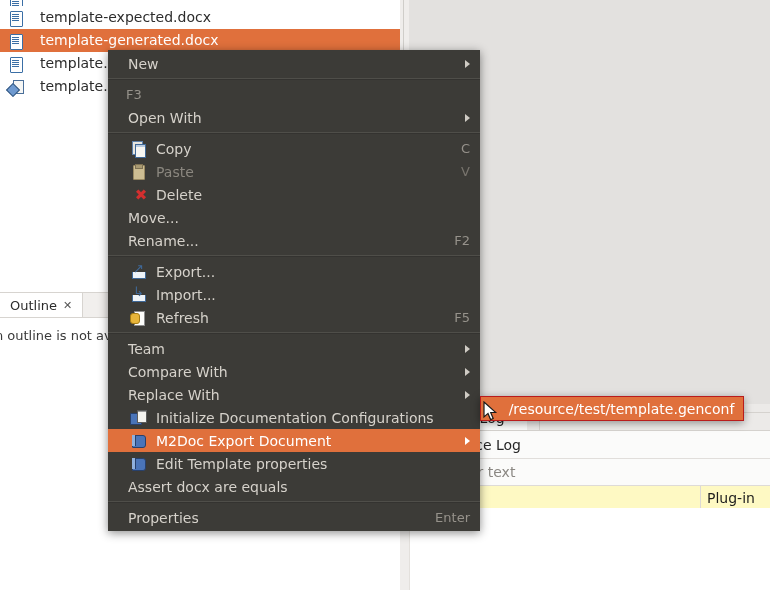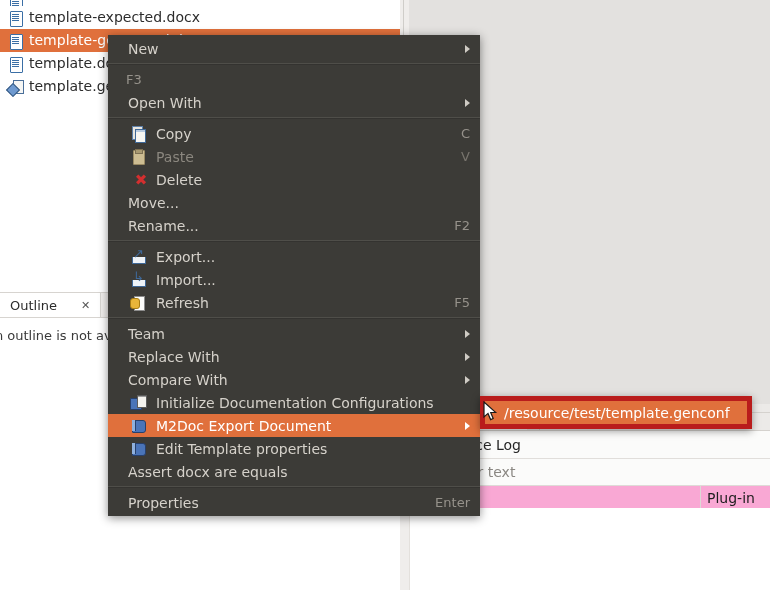--- a/index.html
+++ b/index.html
@@ -13,21 +13,21 @@
   
   #workbench{position:absolute;inset:0;background:#ffffff;}
 
   .panel-divider-v{position:absolute;background:#e6e4e1;}
   .panel-divider-h{position:absolute;background:#e6e4e1;}
 
   
   #explorer{position:absolute;left:0;top:0;width:400px;height:292px;background:#ffffff;overflow:hidden;}
   .tree-row{position:relative;height:23px;line-height:23px;padding-left:8px;white-space:nowrap;display:flex;align-items:center;}
   .tree-row.selected{background:#e0703c;color:#ffffff;}
-  .tree-row .fname{margin-left:5px;font-size:14px;}
+  .tree-row .fname{margin-left:16px;font-size:14px;}
   .ico{width:16px;height:16px;display:inline-block;position:relative;flex:0 0 16px;}
 
   
   .ico-doc:before{
     content:"";position:absolute;left:2px;top:1px;width:11px;height:14px;
     background:#fdfdfd;border:1px solid #3a6ea5;border-radius:1px;
     box-shadow:inset 0 0 0 1px #ffffff;
   }
   .ico-doc:after{
     content:"";position:absolute;left:4px;top:4px;width:7px;height:1px;
@@ -40,47 +40,47 @@
     background:#f6f6f4;border:1px solid #4a6f99;
   }
   .ico-genconf:after{
     content:"";position:absolute;left:0px;top:6px;width:8px;height:8px;
     background:#6f9ad0;border:1px solid #34577d;transform:rotate(45deg);
   }
 
   
   #outline{position:absolute;left:0;top:293px;width:400px;height:297px;background:#ffffff;}
   .view-tabbar{position:relative;height:24px;background:#f1efed;border-bottom:1px solid #d7d4d0;}
-  .view-tab{position:absolute;left:0;top:0;height:24px;padding:0 10px;display:flex;align-items:center;gap:24px;
+  .view-tab{position:absolute;left:0;top:0;height:24px;padding:0 10px;display:flex;align-items:center;gap:6px;
             background:#ffffff;border-right:1px solid #d7d4d0;font-size:13px;color:#2b2b2b;}
   .tab-close{font-size:11px;color:#555;}
   .outline-msg{padding:10px 6px 0 4px;font-size:13px;color:#3a3a3a;white-space:nowrap;}
 
   
   #editor{position:absolute;left:409px;top:0;right:0;height:404px;background:#e3e1df;}
 
   
   #errorlog{position:absolute;left:409px;top:404px;right:0;bottom:0;background:#fbfbfa;}
   #errorlog .el-tabbar{position:relative;height:26px;background:#eceae8;border-bottom:1px solid #d5d2ce;}
   #errorlog .el-tab{position:absolute;left:4px;top:1px;height:25px;padding:0 8px;display:flex;align-items:center;gap:5px;
                     background:#fbfbfa;font-size:14px;color:#1d1d1d;}
   .el-tabfill{position:absolute;left:130px;right:0;top:8px;height:17px;border-left:1px solid #d5d2ce;border-top:1px solid #d5d2ce;background:#eceae8;}
   .bug-ico{width:15px;height:15px;position:relative;display:inline-block;}
   .bug-ico:before{content:"";position:absolute;left:1px;top:3px;width:10px;height:9px;background:#cfcfcf;border:1px solid #7a7a7a;border-radius:3px;}
   .bug-ico:after{content:"";position:absolute;left:8px;top:1px;width:6px;height:6px;background:#d13b2e;border-radius:50%;}
   .el-toolrow{height:27px;display:flex;align-items:center;padding-left:6px;font-size:14px;color:#262626;border-bottom:1px solid #e1dedb;background:#fbfbfa;}
   .el-filter{height:26px;display:flex;align-items:center;padding-left:6px;font-size:14px;color:#8a8782;background:#fbfbfa;border-bottom:1px solid #dedbd7;}
-  .el-header{height:24px;display:flex;align-items:center;background:#f9a8d4;border-bottom:1px solid #eab308;font-size:14px;color:#1d1d1d;}
+  .el-header{height:24px;display:flex;align-items:center;background:#fef9c3;border-bottom:1px solid #eab308;font-size:14px;color:#1d1d1d;}
   .el-col-msg{flex:1;padding-left:8px;border-right:1px solid #ddd9d5;height:100%;display:flex;align-items:center;}
   .el-col-plugin{width:63px;padding-left:6px;height:100%;display:flex;align-items:center;}
   .el-body{background:#ffffff;position:absolute;left:0;right:0;top:104px;bottom:0;border-left:1px solid #e3e0dc;}
 
   
   #ctxmenu{
-    position:absolute;left:108px;top:35px;width:372px;
+    position:absolute;left:108px;top:50px;width:372px;
     background:#3c3b37;
     box-shadow:0 2px 9px rgba(0,0,0,.45);
     padding:2px 0 2px 0;
     color:#d6d2cb;
     font-size:14px;
     z-index:50;
   }
   .mi{position:relative;height:23px;display:flex;align-items:center;padding:0 10px 0 0;white-space:nowrap;}
   .mi .mi-ico{width:22px;flex:0 0 22px;margin-left:22px;height:16px;position:relative;}
   .mi .mi-label{flex:1;}
@@ -108,25 +108,26 @@
   .i-refresh:after{content:"";position:absolute;left:0px;top:3px;width:8px;height:9px;background:#e8b53a;border:1px solid #a67c15;border-radius:3px;}
   .i-book:before{content:"";position:absolute;left:2px;top:2px;width:12px;height:11px;background:#4a74b8;border:1px solid #27406c;border-radius:1px 3px 3px 1px;}
   .i-book:after{content:"";position:absolute;left:2px;top:2px;width:3px;height:11px;background:#8fb0dd;border-right:1px solid #27406c;}
   .i-bookcfg:before{content:"";position:absolute;left:0px;top:3px;width:10px;height:10px;background:#4a74b8;border:1px solid #27406c;transform:rotate(0deg);border-radius:1px;}
   .i-bookcfg:after{content:"";position:absolute;left:7px;top:0px;width:8px;height:11px;background:#f4f3ef;border:1px solid #5b5b5b;
                    box-shadow:inset 0 3px 0 -2px #9a9a9a, inset 0 6px 0 -5px #9a9a9a;}
 
   
   #submenu{
     position:absolute;left:480px;top:396px;width:262px;height:23px;
-    background:#e0703c;border:5px solid #b91c1c;
+    background:#e0703c;border:1px solid #b91c1c;
     display:flex;align-items:center;
     color:#ffffff;font-size:14px;
     box-shadow:0 2px 8px rgba(0,0,0,.4);
     z-index:60;
+    justify-content:center;
   }
   #submenu .sm-label{padding-left:19px;white-space:nowrap;}
 
   
   #cursor{position:absolute;left:483px;top:401px;width:16px;height:22px;z-index:99;pointer-events:none;}
 </style>
 </head>
 <body>
 
 <div id="workbench">
@@ -260,26 +261,26 @@
       <span class="mi-accel">F5</span>
     </div>
     <div class="sep"></div>
 
     <div class="mi noicon">
       <span class="mi-label">Team</span>
       <span class="mi-arrow"></span>
     </div>
 
     <div class="mi noicon">
+      <span class="mi-label">Compare With</span>
+      <span class="mi-arrow"></span>
+    </div>
+
+    <div class="mi noicon">
       <span class="mi-label">Replace With</span>
-      <span class="mi-arrow"></span>
-    </div>
-
-    <div class="mi noicon">
-      <span class="mi-label">Compare With</span>
       <span class="mi-arrow"></span>
     </div>
 
     <div class="mi hasicon">
       <span class="mi-ico i-bookcfg"></span>
       <span class="mi-label">Initialize Documentation Configurations</span>
     </div>
 
     <div class="mi hasicon selected">
       <span class="mi-ico i-book"></span>

